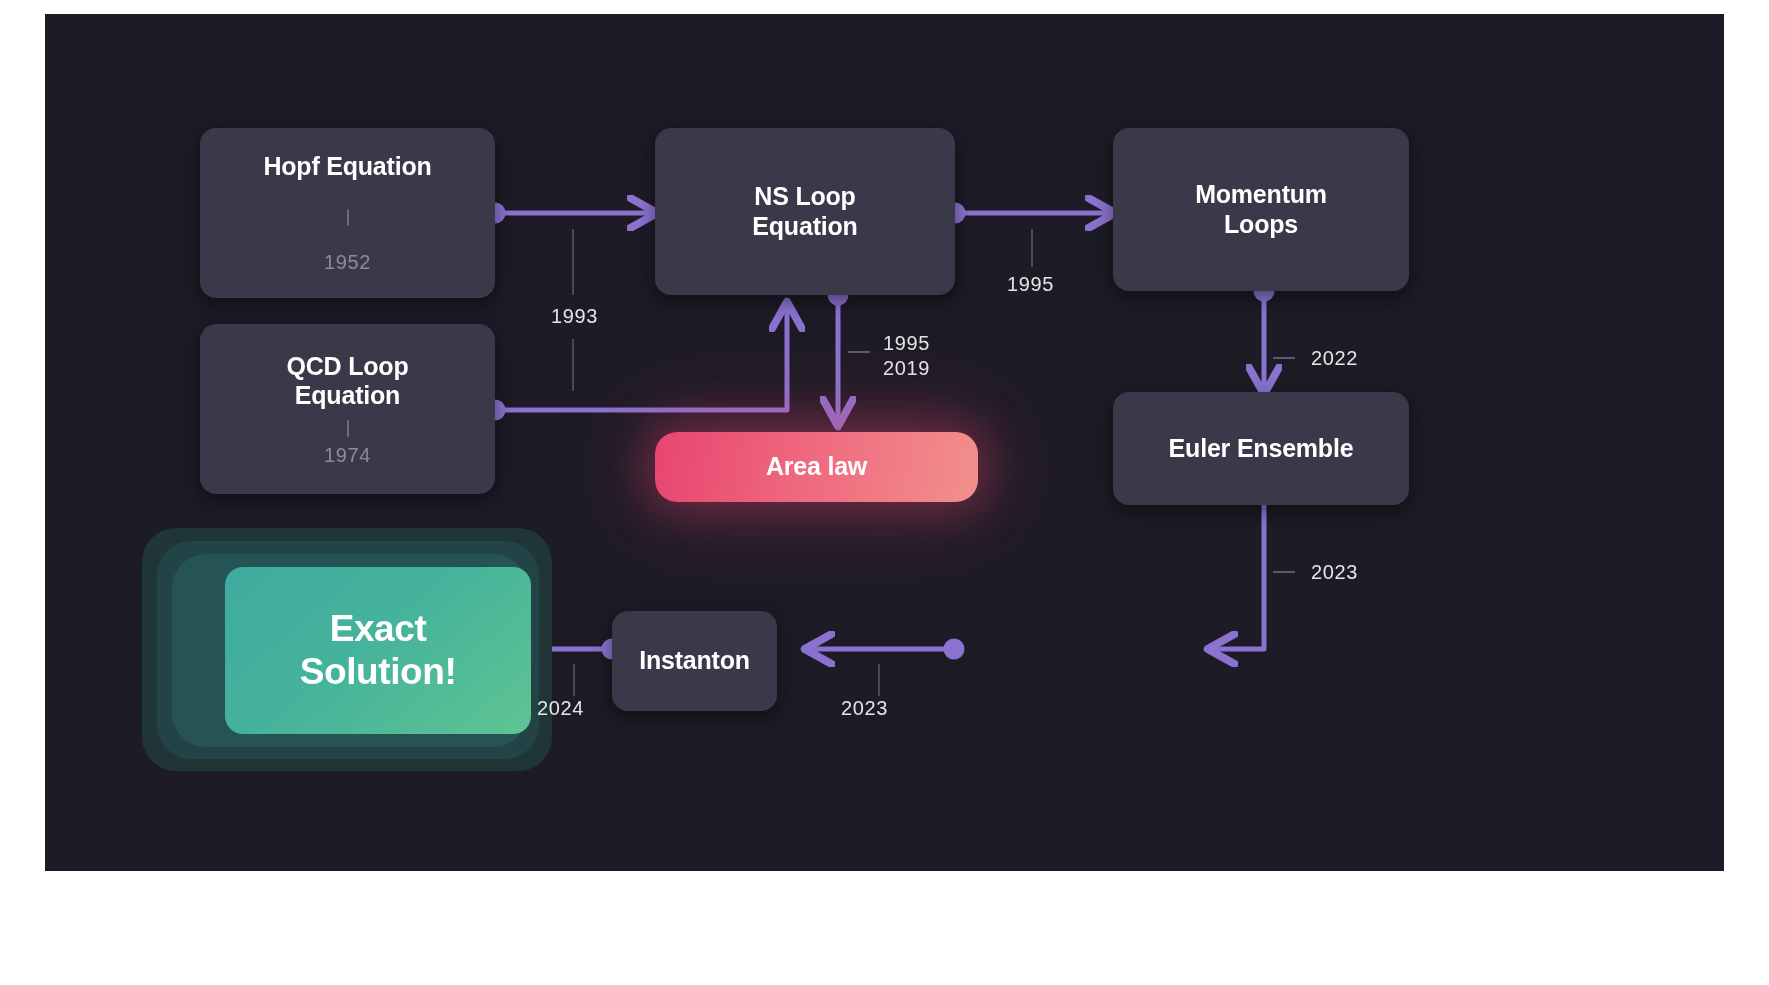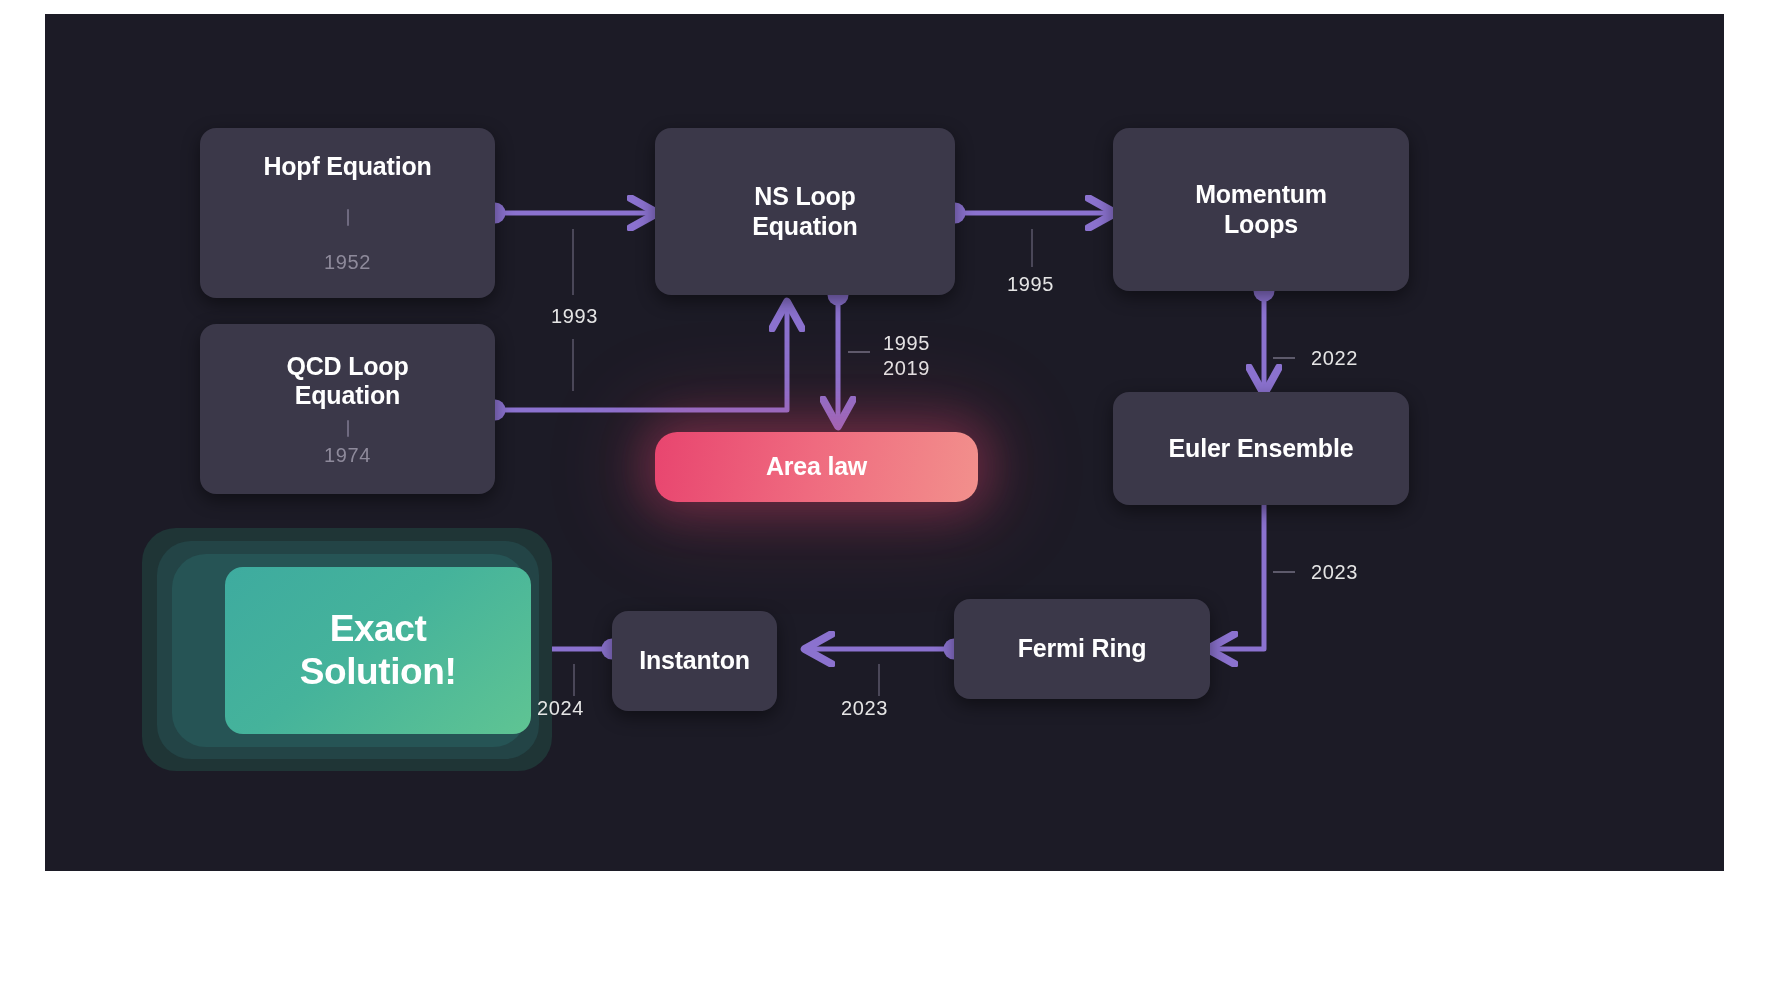--- a/index.html
+++ b/index.html
@@ -251,23 +251,20 @@
   </div>
 
   <div class="node area" style="left:610px; top:418px; width:323px; height:70px;">
     <div class="node-title">Area law</div>
   </div>
 
   <div class="node plain" style="left:1068px; top:378px; width:296px; height:113px;">
     <div class="node-title">Euler Ensemble</div>
   </div>
 
-  <div class="node plain" style="left:909px; top:585px; width:256px; height:100px;">
-    <div class="node-title">Fermi Ring</div>
-  </div>
 
   <div class="node plain" style="left:567px; top:585px; width:165px; height:100px;margin-top:12px;">
     <div class="node-title">Instanton</div>
   </div>
 
   <div class="halo r1" style="left:97px; top:514px; width:410px; height:243px;"></div>
   <div class="halo r2" style="left:112px; top:527px; width:382px; height:218px;"></div>
   <div class="halo r3" style="left:127px; top:540px; width:355px; height:193px;"></div>
   <div class="node exact" style="left:152px; top:553px; width:306px; height:167px;">
     <div class="node-title">

